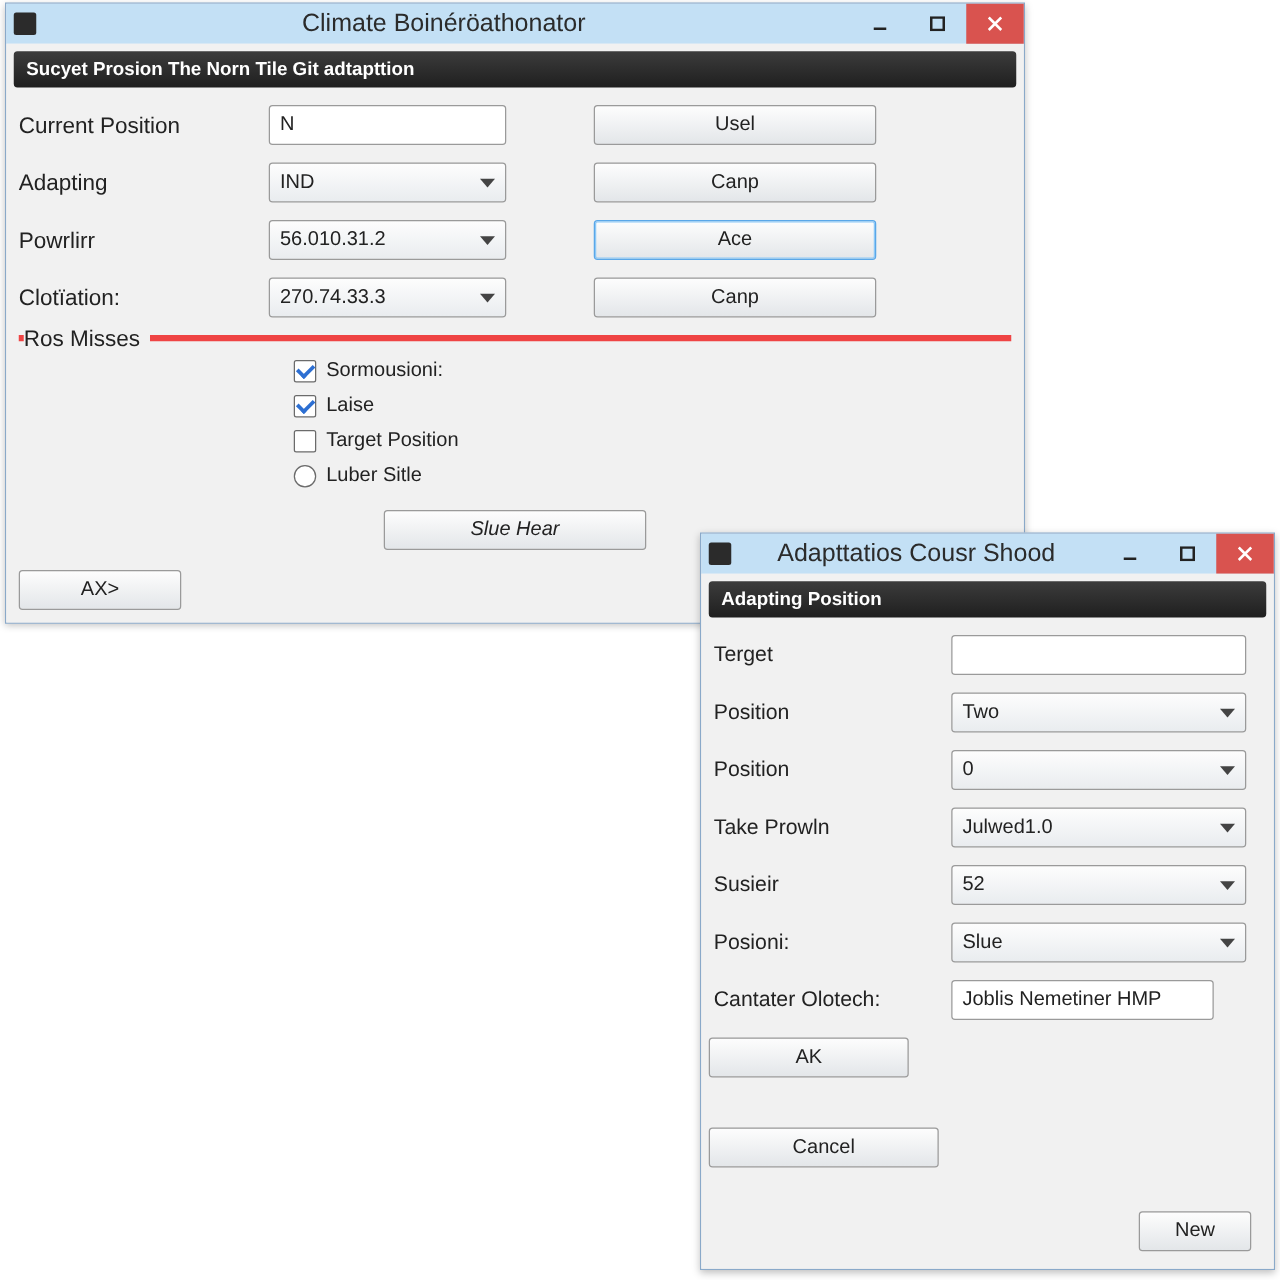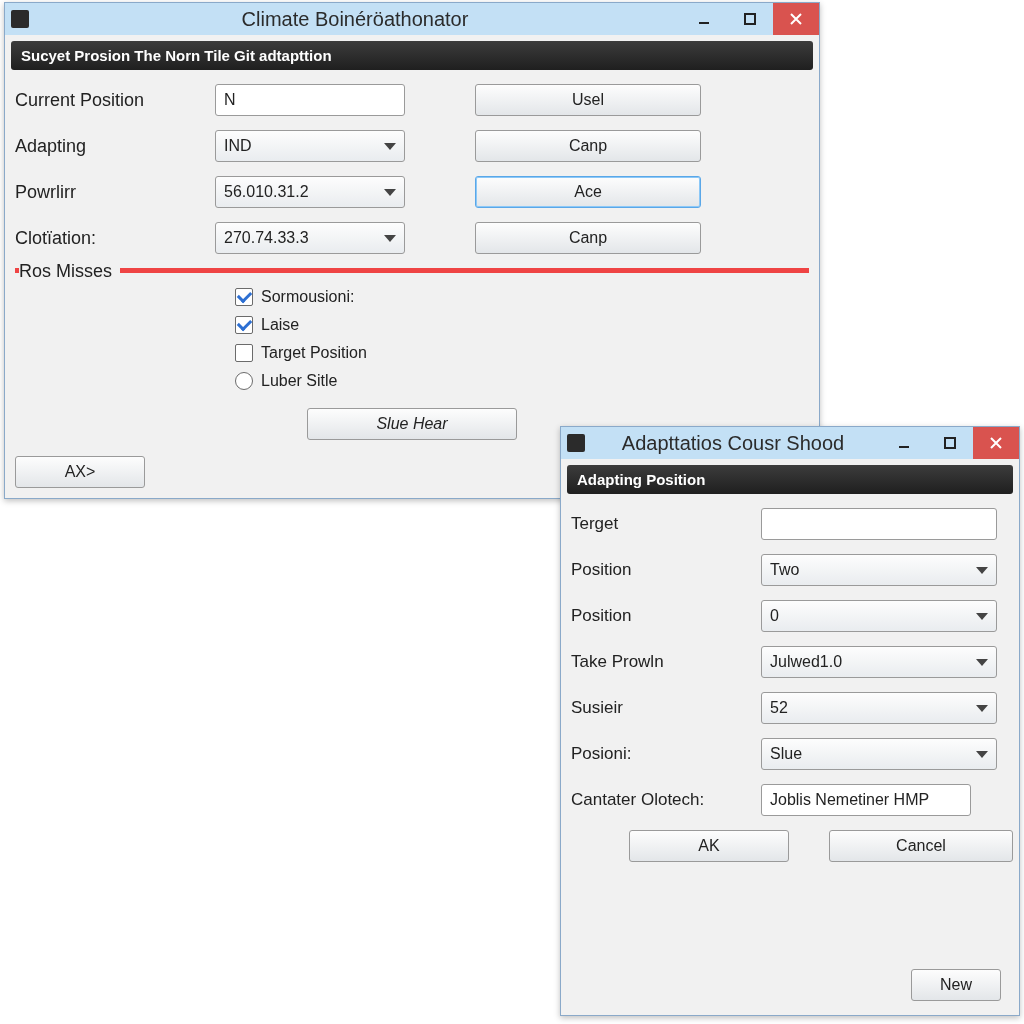--- a/index.html
+++ b/index.html
@@ -158,21 +158,21 @@
 
   .bottom-bar {
     display: flex;
     justify-content: space-between;
     padding: 6px 4px 4px 4px;
   }
 
   
   .win2 .form-row .lbl { width: 180px; font-size: 17px; font-weight: 500; }
   .win2 .combo, .win2 .field { width: 236px; }
-  .dlg-buttons { display:flex; gap: 40px; justify-content: flex-end; margin: 14px 0 6px 0; }
+  .dlg-buttons { display:flex; gap: 40px; justify-content: space-between; margin: 14px 0 6px 0; flex-direction: column; }
   .corner-btn { position: absolute; right: 18px; bottom: 14px; }
 
   
   svg { pointer-events: none; }
 </style>
 </head>
 <body>
 
 <div class="window" style="left:4px; top:2px; width:816px;">
   <div class="titlebar">

